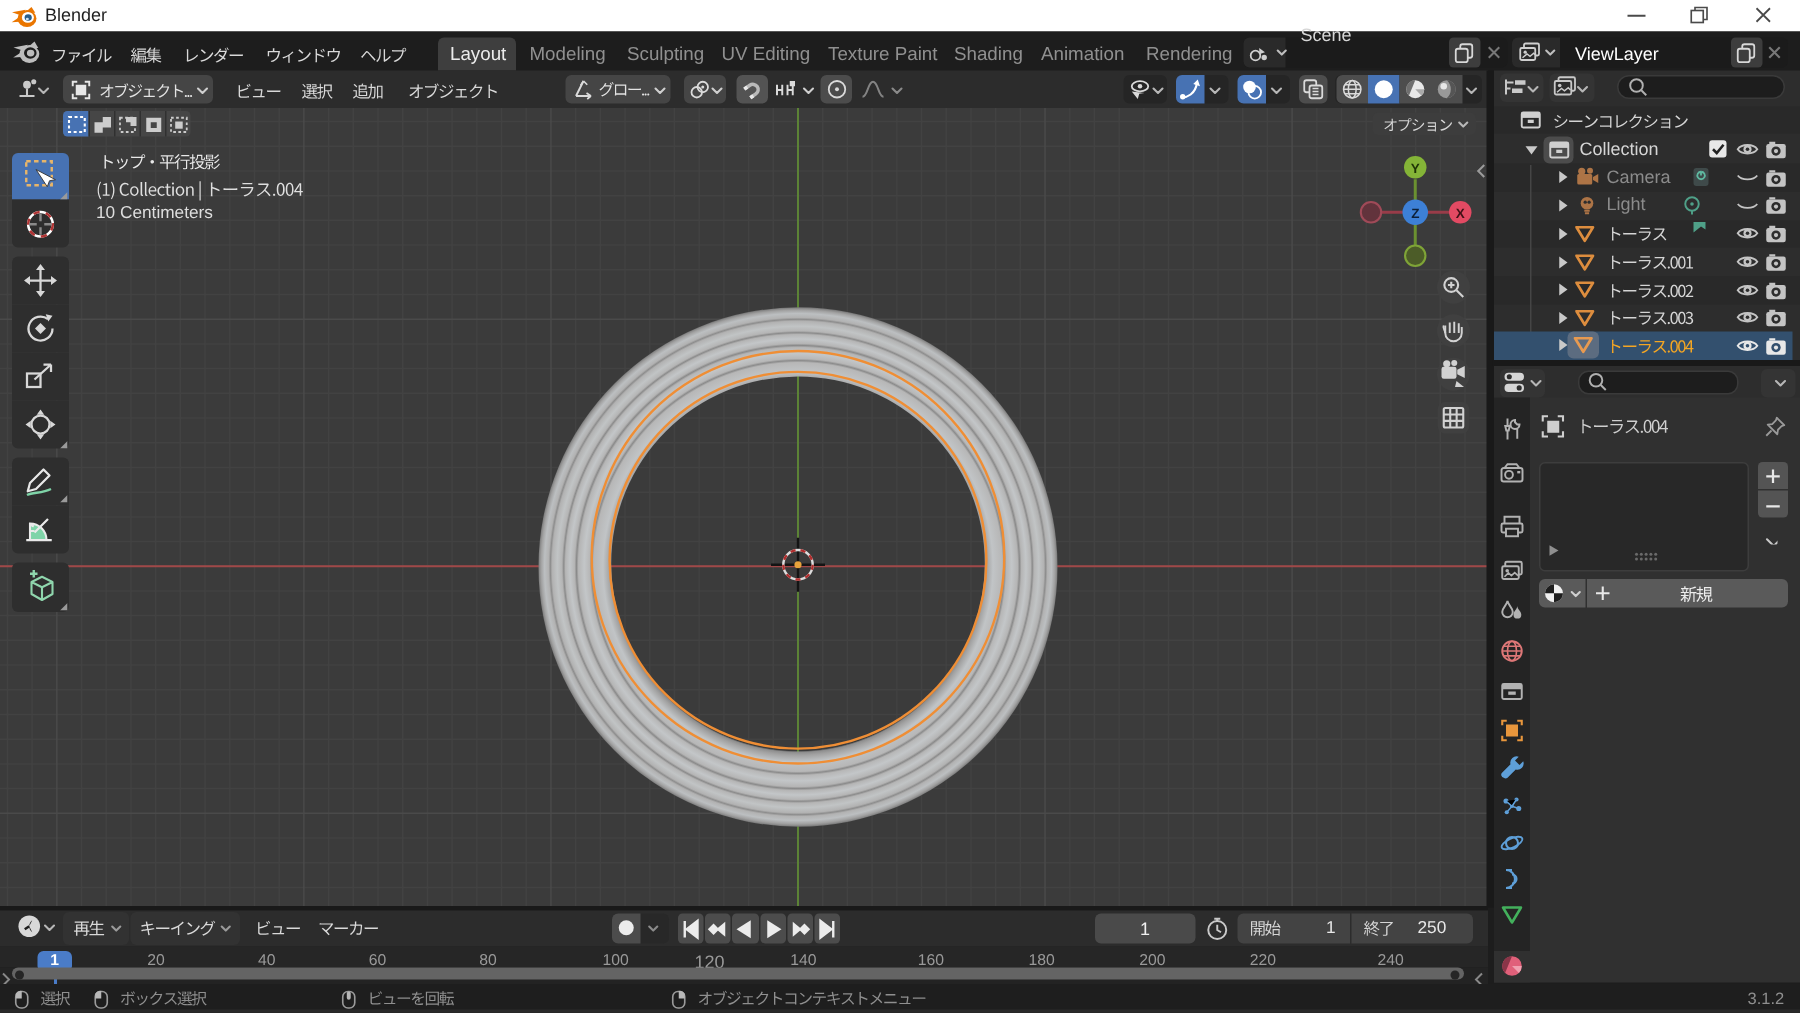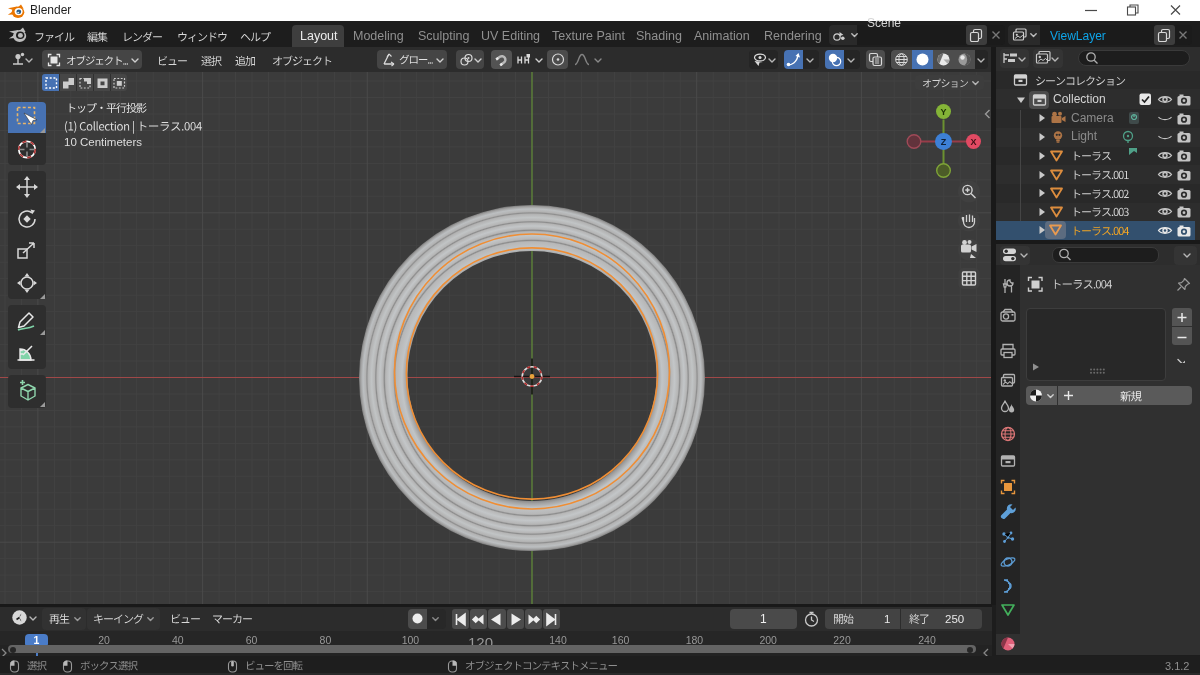--- a/index.html
+++ b/index.html
@@ -77,21 +77,21 @@
 <div class="ab" style="left:1008px;top:25px;width:32px;height:20px;background:#2a2a2a;border-radius:4px 0 0 4px"></div>
 <svg class="ab" style="left:1012px;top:28px" width="16" height="14">
     <rect x="4" y="1" width="10" height="8" rx="1" fill="none" stroke="#cfcfcf" stroke-width="1.2"></rect>
     <rect x="1.5" y="4" width="10" height="8" rx="1" fill="#2a2a2a" stroke="#cfcfcf" stroke-width="1.2"></rect>
     <circle cx="4.8" cy="6.8" r="1.1" fill="#cfcfcf"></circle>
     <path d="M3 10.5 l3-2.5 2 1.5 2.5-2 1 1" stroke="#cfcfcf" stroke-width="1" fill="none"></path>
   </svg>
 <svg class="ab" style="left:1029px;top:31px" width="10" height="8">
     <path d="M1.8 2.7l2.7 2.7 2.7-2.7" stroke="#bdbdbd" stroke-width="1.4" fill="none" stroke-linecap="round" stroke-linejoin="round"></path>
   </svg>
-<div class="ab" style="left:1050px;top:28.5px;font-size:12px;color:#0ea5e9;font-weight:400;letter-spacing:0;white-space:nowrap">ViewLayer</div>
+<div class="ab" style="left:1050px;top:28.5px;font-size:12px;color:#ffffff;font-weight:400;letter-spacing:0;white-space:nowrap">ViewLayer</div>
 <div class="ab" style="left:1154px;top:25px;width:21px;height:20px;background:#3d3d3d;border-radius:3px"></div>
 <svg class="ab" style="left:1157px;top:28px" width="16" height="14">
     <rect x="4.5" y="1.5" width="8" height="9" rx="1.5" fill="none" stroke="#d8d8d8" stroke-width="1.2"></rect>
     <rect x="1.5" y="4.5" width="8" height="9" rx="1.5" fill="#3d3d3d" stroke="#d8d8d8" stroke-width="1.2"></rect>
   </svg>
 <svg class="ab" style="left:1177px;top:29px" width="12" height="12">
     <path d="M2.5 2.5 l7 7 M9.5 2.5 l-7 7" stroke="#787878" stroke-width="1.4"></path>
   </svg>
 <div class="ab" style="left:0;top:47px;width:992px;height:25px;background:#2c2c2c"></div>
 <svg class="ab" style="left:10px;top:51px" width="20" height="17">
@@ -852,22 +852,22 @@
 <div class="ab" style="left:884px;top:612.5px;font-size:11.5px;color:#e8e8e8;font-weight:400;letter-spacing:0;white-space:nowrap">1</div>
 <svg class="ab" style="left:909px;top:610px" width="22" height="17">
     <path transform="translate(0,13)" d="M6.2 -2.9C7.0 -2.6 7.9 -2.0 8.4 -1.6L8.9 -2.2C8.4 -2.6 7.5 -3.1 6.7 -3.4ZM5.0 -0.8C6.5 -0.4 8.3 0.4 9.3 0.9L9.8 0.3C8.8 -0.3 7.0 -1.0 5.5 -1.4ZM3.3 -2.8C3.6 -2.2 3.8 -1.4 4.0 -0.8L4.6 -1.0C4.5 -1.6 4.2 -2.4 3.9 -3.0ZM1.0 -2.9C0.9 -2.0 0.6 -1.0 0.3 -0.3C0.5 -0.3 0.8 -0.1 0.9 -0.0C1.3 -0.7 1.6 -1.8 1.7 -2.8ZM6.3 -7.4H8.8C8.4 -6.7 8.0 -6.1 7.5 -5.6C7.0 -6.1 6.5 -6.7 6.2 -7.3ZM0.4 -4.3 0.5 -3.6 2.2 -3.7V0.9H2.9V-3.7L3.8 -3.8C3.9 -3.6 3.9 -3.4 4.0 -3.2L4.5 -3.4C4.6 -3.3 4.8 -3.1 4.9 -2.9C5.8 -3.3 6.7 -3.9 7.5 -4.6C8.3 -3.8 9.2 -3.2 10.2 -2.8C10.3 -3.0 10.5 -3.3 10.7 -3.5C9.8 -3.8 8.8 -4.4 8.0 -5.1C8.8 -5.9 9.4 -6.8 9.8 -7.8L9.3 -8.1L9.2 -8.1H6.7C6.9 -8.4 7.1 -8.8 7.2 -9.1L6.4 -9.2C6.0 -8.2 5.2 -7.0 4.0 -6.0C4.2 -5.9 4.5 -5.7 4.6 -5.5C5.0 -5.9 5.4 -6.3 5.8 -6.7C6.1 -6.1 6.5 -5.6 6.9 -5.1C6.2 -4.5 5.4 -4.0 4.5 -3.7C4.4 -4.2 4.0 -5.0 3.6 -5.7L3.0 -5.4C3.2 -5.1 3.4 -4.8 3.5 -4.4L1.9 -4.4C2.6 -5.3 3.5 -6.6 4.1 -7.7L3.4 -8.0C3.1 -7.4 2.7 -6.7 2.3 -6.0C2.1 -6.2 1.9 -6.5 1.6 -6.7C2.0 -7.3 2.5 -8.2 2.9 -8.9L2.1 -9.2C1.9 -8.6 1.5 -7.8 1.2 -7.2L0.8 -7.5L0.4 -6.9C0.9 -6.5 1.5 -5.8 1.8 -5.4C1.6 -5.0 1.3 -4.6 1.1 -4.3Z M11.1 -8.4V-7.6H18.2C17.5 -6.8 16.5 -6.0 15.6 -5.5H15.1V-0.2C15.1 0.0 15.0 0.1 14.8 0.1C14.5 0.1 13.7 0.1 12.8 0.1C12.9 0.3 13.0 0.6 13.1 0.9C14.2 0.9 14.9 0.9 15.4 0.7C15.8 0.6 16.0 0.4 16.0 -0.2V-4.8C17.3 -5.5 18.8 -6.8 19.8 -8.0L19.1 -8.4L18.9 -8.4Z" fill="#d5d5d5"></path>
   </svg>
 <div class="ab" style="left:945px;top:612.5px;font-size:11.5px;color:#e8e8e8;font-weight:400;letter-spacing:0;white-space:nowrap">250</div>
 <div class="ab" style="left:84.0px;top:633.5px;width:40px;text-align:center;font-size:10.5px;color:#999">20</div>
 <div class="ab" style="left:157.8px;top:633.5px;width:40px;text-align:center;font-size:10.5px;color:#999">40</div>
 <div class="ab" style="left:231.6px;top:633.5px;width:40px;text-align:center;font-size:10.5px;color:#999">60</div>
 <div class="ab" style="left:305.4px;top:633.5px;width:40px;text-align:center;font-size:10.5px;color:#999">80</div>
 <div class="ab" style="left:379.2px;top:633.5px;width:40px;text-align:right;font-size:10.5px;color:#999">100</div>
-<div class="ab" style="left:453.0px;top:633.5px;width:40px;text-align:right;font-size:15px;color:#999">120</div>
-<div class="ab" style="left:526.8px;top:633.5px;width:40px;text-align:right;font-size:10.5px;color:#999">140</div>
+<div class="ab" style="left:453.0px;top:633.5px;width:40px;text-align:center;font-size:12px;color:#999">120</div>
+<div class="ab" style="left:526.8px;top:633.5px;width:40px;text-align:left;font-size:10.5px;color:#999">140</div>
 <div class="ab" style="left:600.6px;top:633.5px;width:40px;text-align:center;font-size:10.5px;color:#999">160</div>
 <div class="ab" style="left:674.4px;top:633.5px;width:40px;text-align:center;font-size:10.5px;color:#999">180</div>
 <div class="ab" style="left:748.2px;top:633.5px;width:40px;text-align:center;font-size:10.5px;color:#999">200</div>
 <div class="ab" style="left:822.0px;top:633.5px;width:40px;text-align:center;font-size:10.5px;color:#999">220</div>
 <div class="ab" style="left:895.8px;top:633.5px;width:40px;text-align:right;font-size:10.5px;color:#999">240</div>
 <div class="ab" style="left:25px;top:634px;width:23px;height:12px;background:#4a7cc8;border-radius:4px 4px 2px 2px"></div>
 <div class="ab" style="left:28px;top:634px;width:17px;text-align:center;font-size:10.5px;font-weight:bold;color:#fff">1</div>
 <div class="ab" style="left:35.5px;top:645px;width:2px;height:12px;background:#4a7cc8"></div>
 <div class="ab" style="left:8px;top:645px;width:968px;height:8px;background:#646464;border-radius:4px"></div>
 <div class="ab" style="left:10px;top:646.5px;width:6px;height:6px;background:#262626;border-radius:3px"></div>

